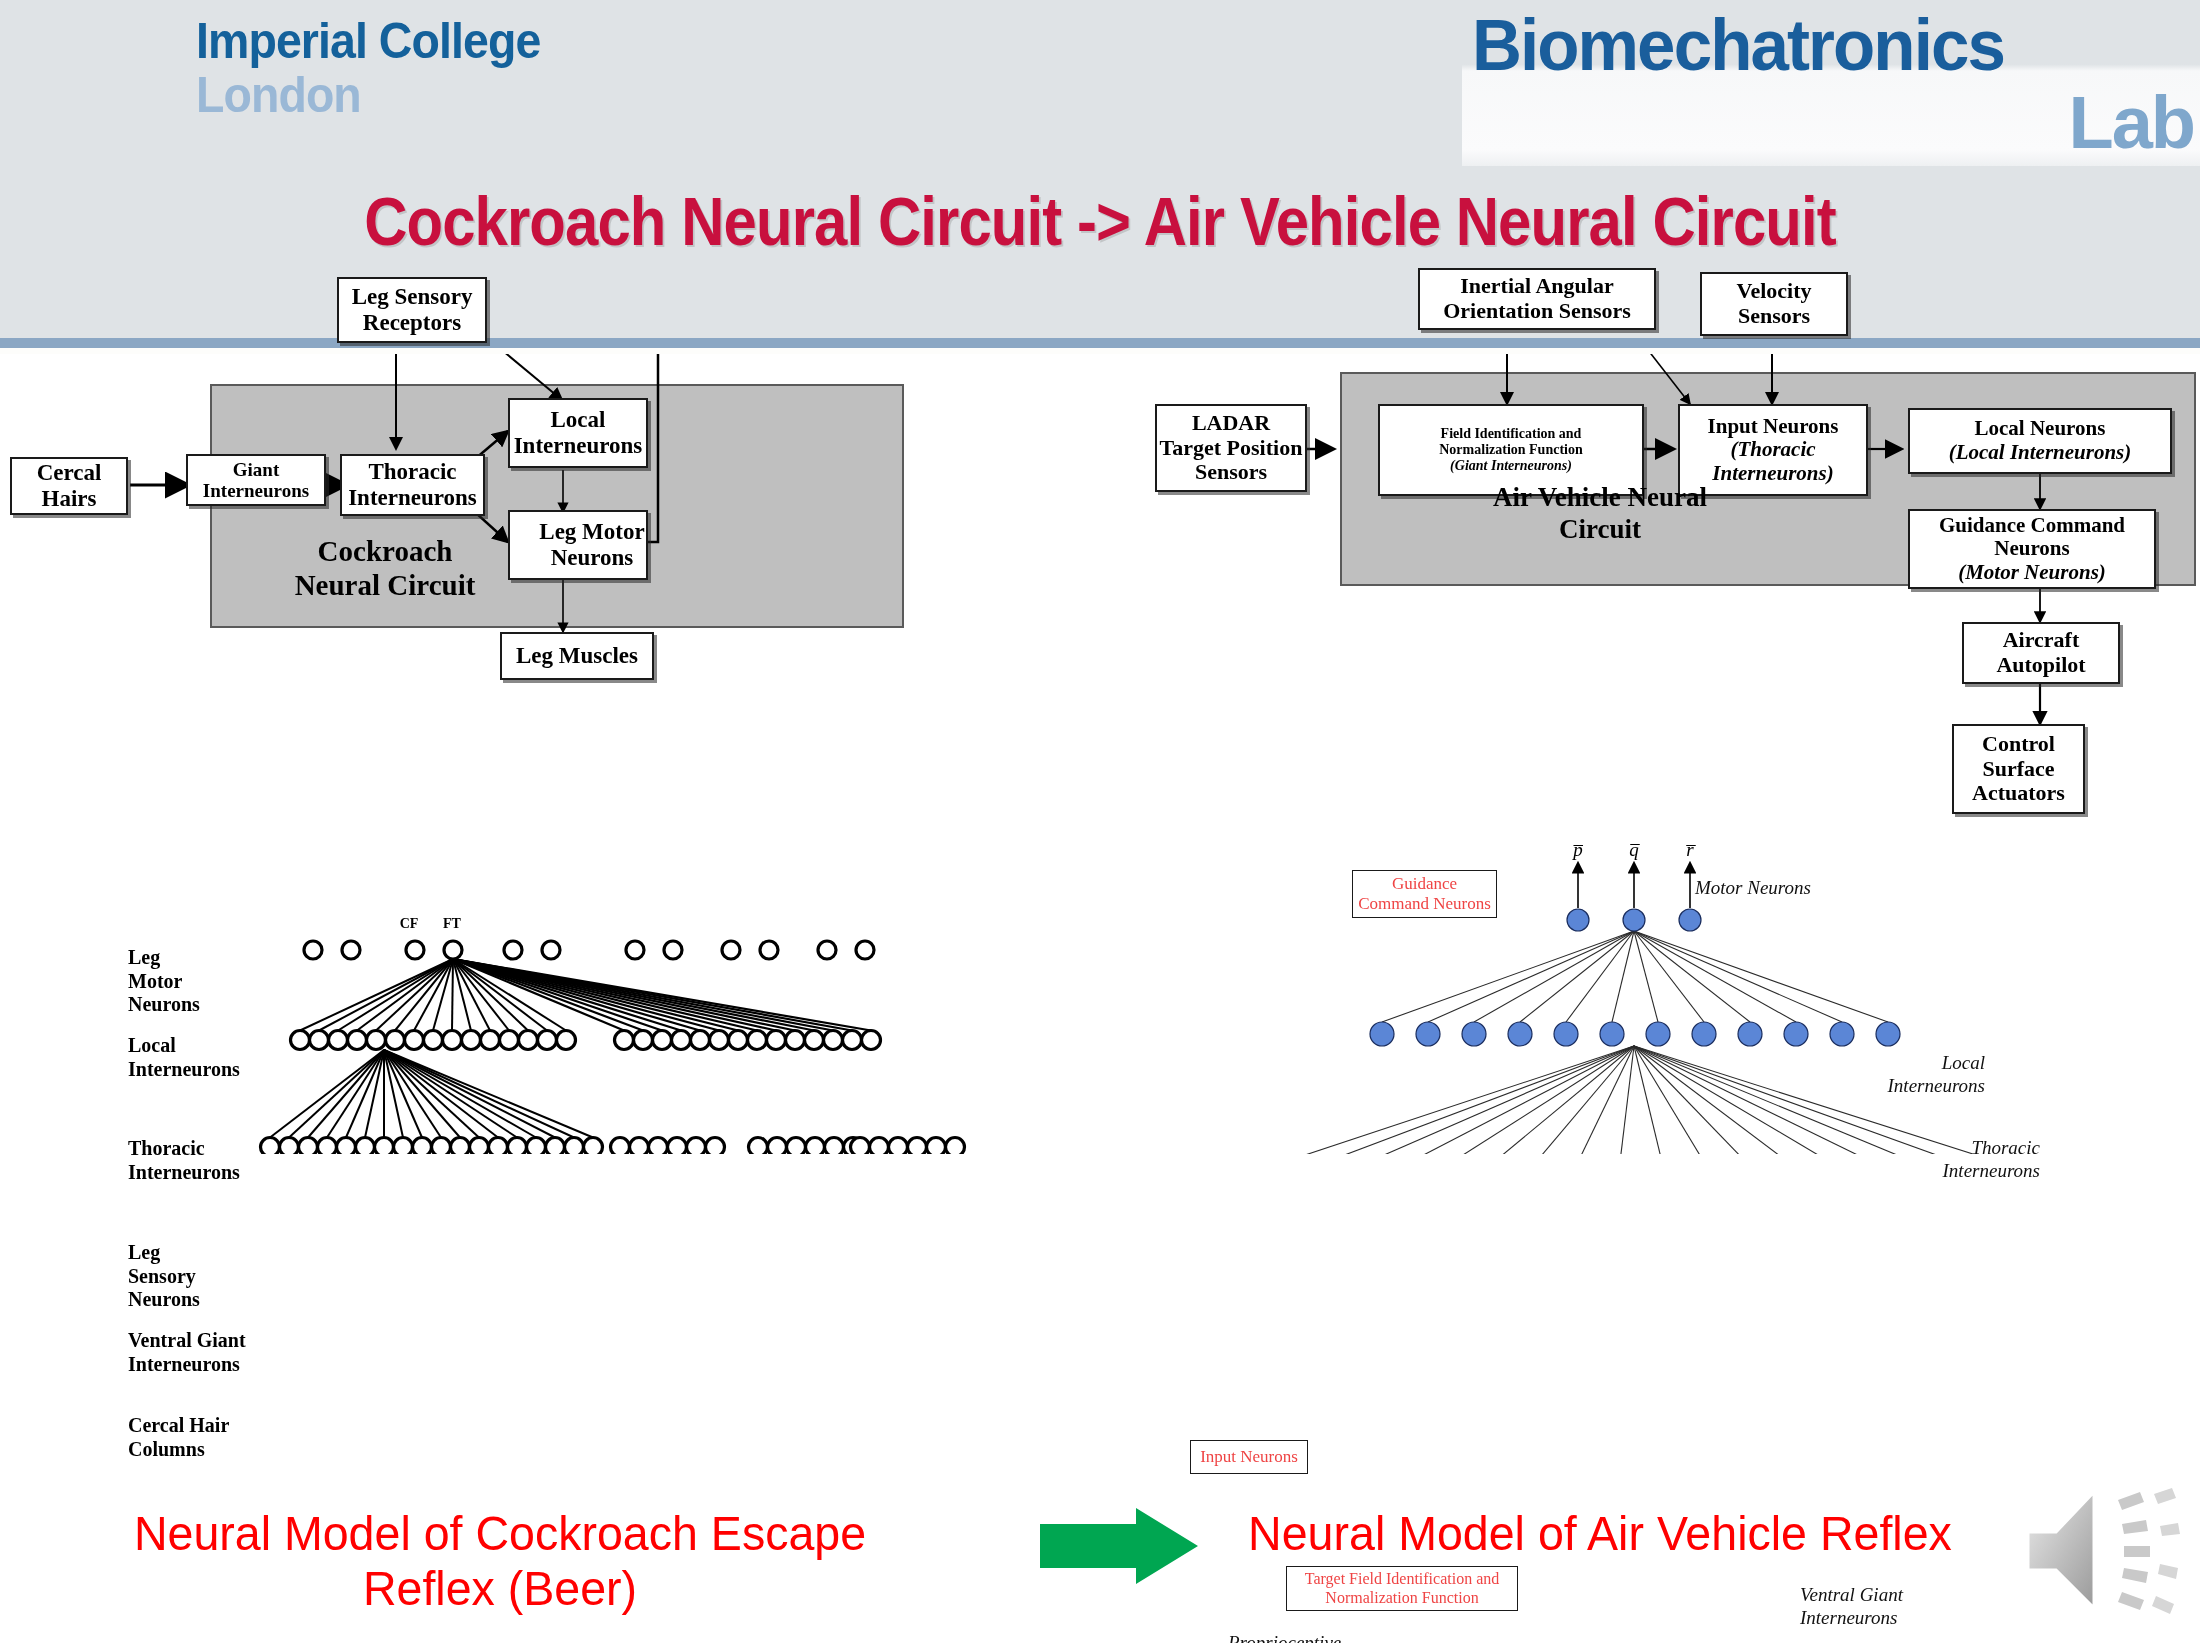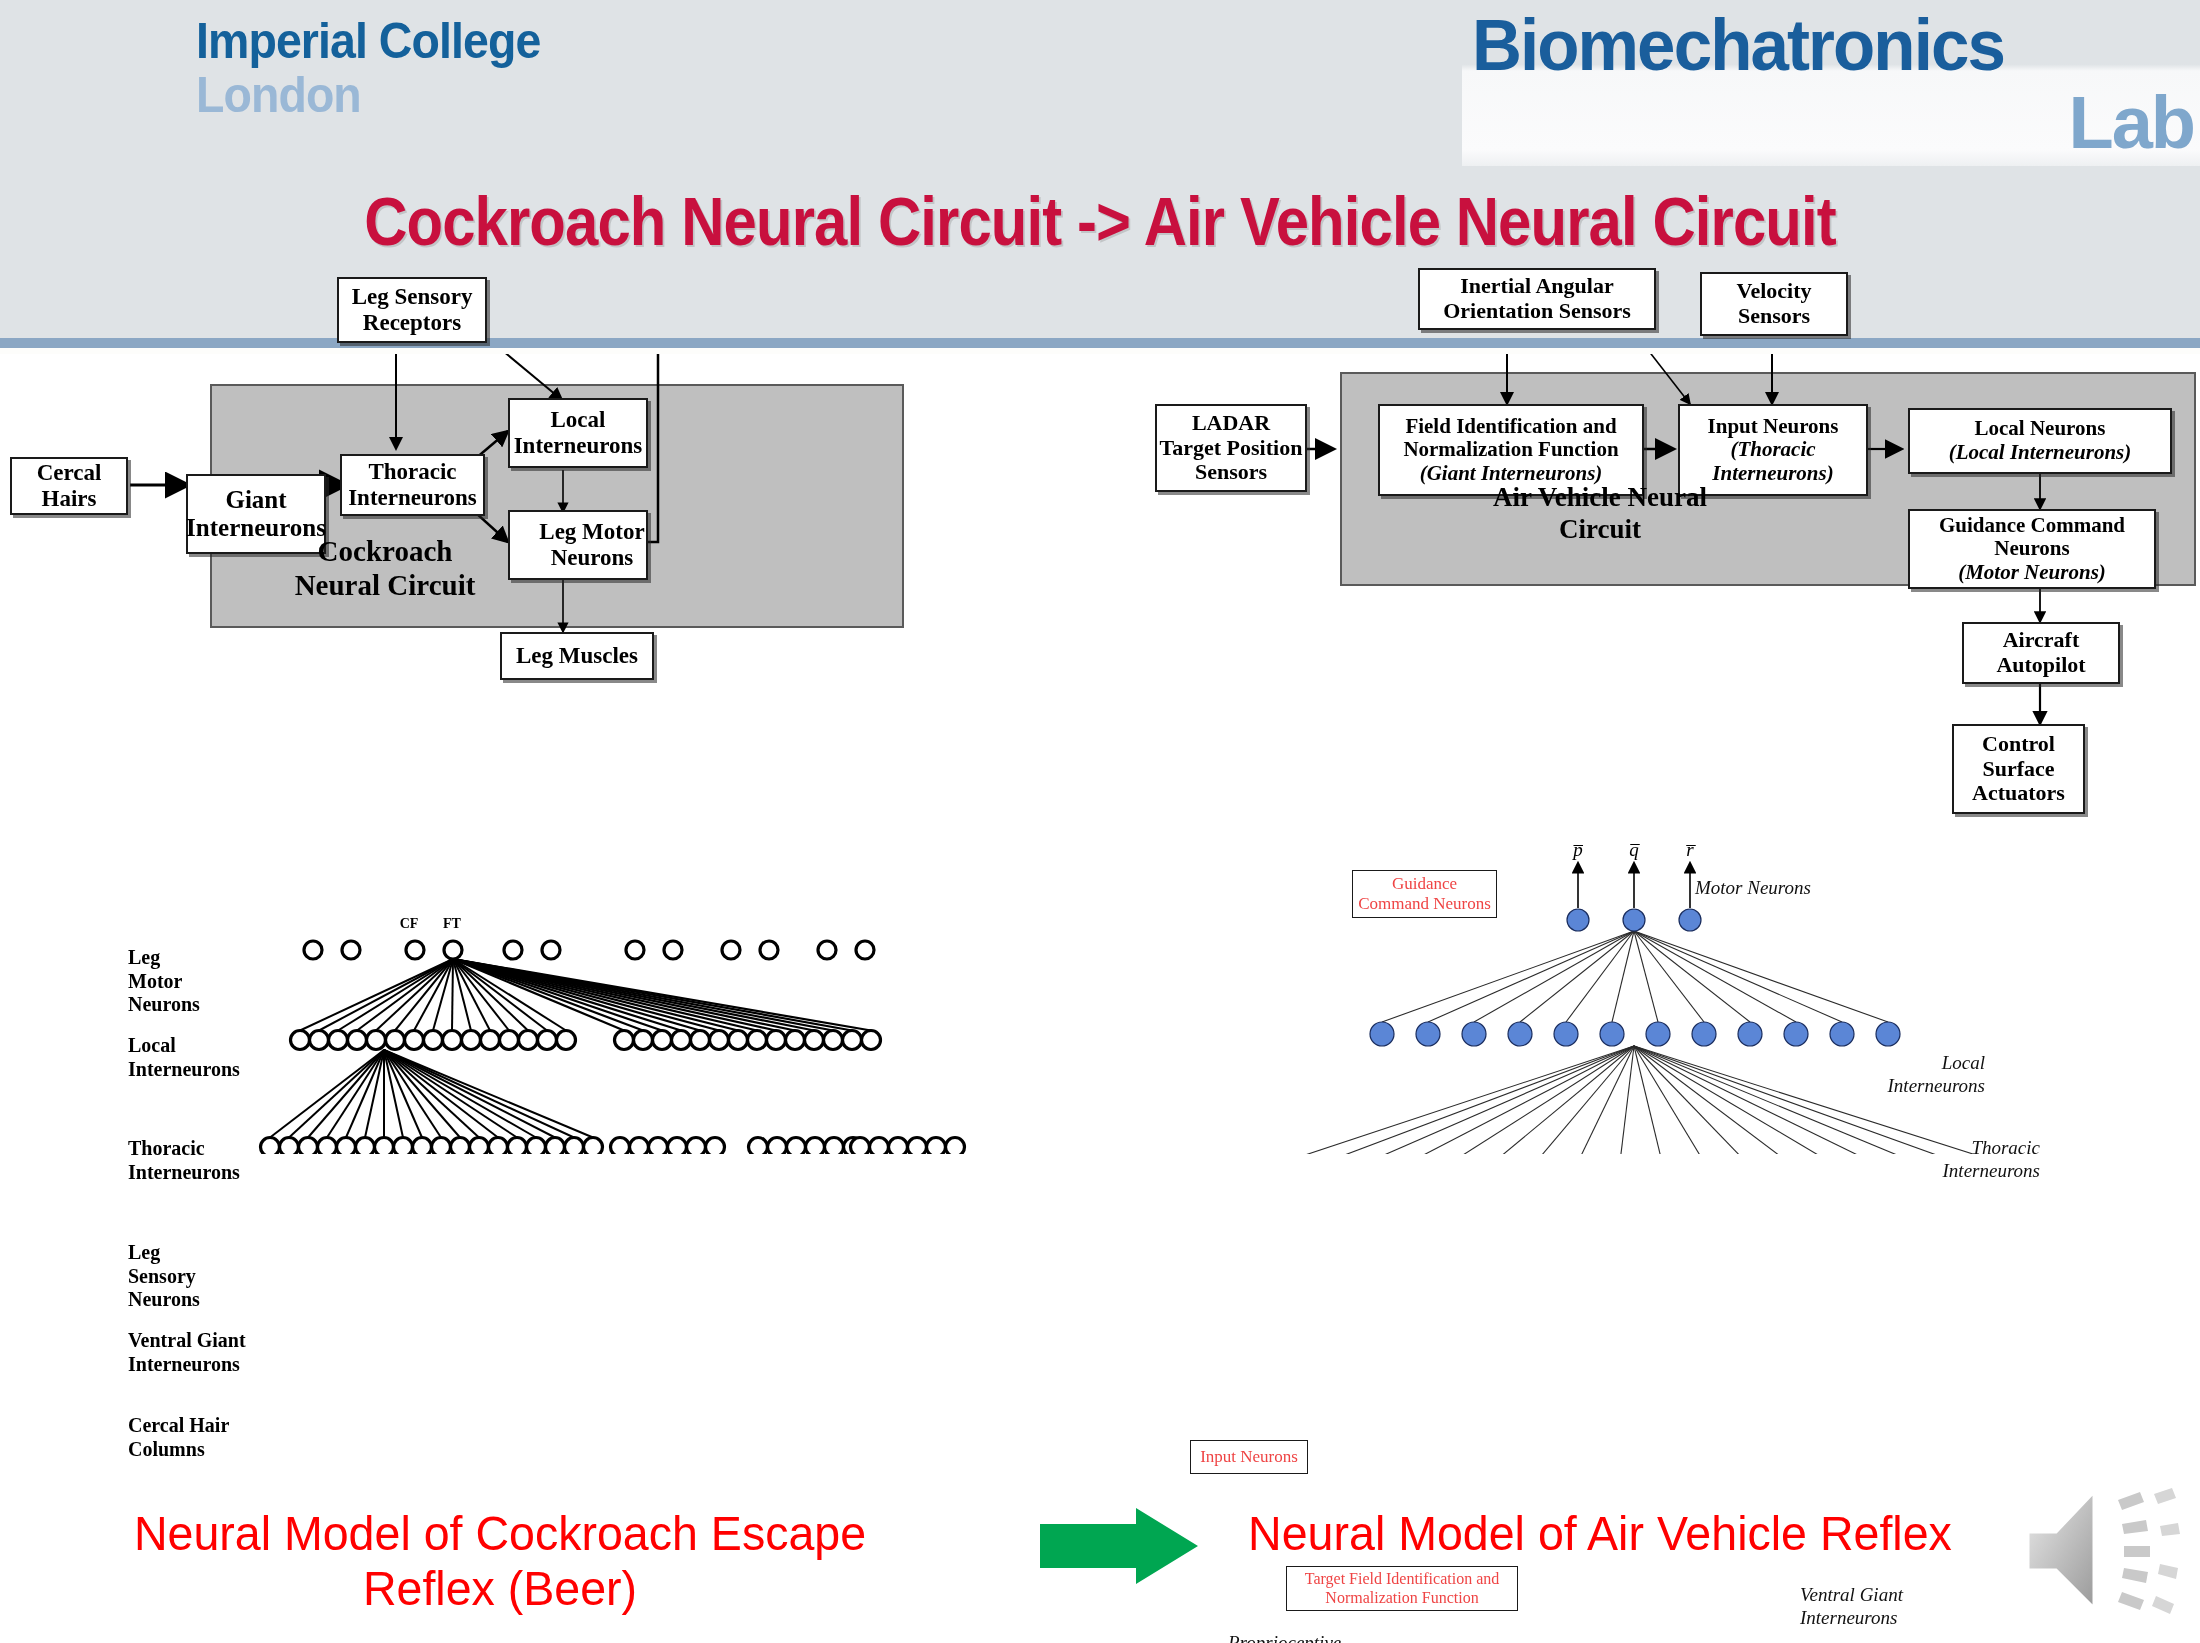--- a/index.html
+++ b/index.html
@@ -162,21 +162,21 @@
   </svg>
 
   <div class="bx" style="left:10px;top:103px;width:118px;height:58px;font-size:23px;">
     <span>Cercal<br>Hairs</span>
   </div>
 
   <div class="bx" style="left:337px;top:-77px;width:150px;height:66px;font-size:23px;">
     <span>Leg Sensory<br>Receptors</span>
   </div>
 
-  <div class="bx" style="left:186px;top:100px;width:140px;height:80px;font-size:25px;margin-top:20px;">
+  <div class="bx" style="left:186px;top:100px;width:140px;height:52px;font-size:19px;">
     <span>Giant<br>Interneurons</span>
   </div>
 
   <div class="bx" style="left:340px;top:100px;width:145px;height:62px;font-size:23px;">
     <span>Thoracic<br>Interneurons</span>
   </div>
 
   <div class="bx" style="left:508px;top:44px;width:140px;height:70px;font-size:23px;">
     <span>Local<br>Interneurons</span>
   </div>
@@ -222,21 +222,21 @@
   </div>
 
   <div class="bx" style="left:1700px;top:-82px;width:148px;height:64px;font-size:22px;">
     <span>Velocity<br>Sensors</span>
   </div>
 
   <div class="bx" style="left:1143px;top:50px;width:152px;height:88px;font-size:22px;margin-left:12px;">
     <span>LADAR<br>Target Position<br>Sensors</span>
   </div>
 
-  <div class="bx" style="left:1378px;top:50px;width:266px;height:92px;font-size:21px;">
+  <div class="bx" style="left:1378px;top:50px;width:266px;height:92px;font-size:14px;">
     <span>Field Identification and<br>Normalization Function<br><i>(Giant Interneurons)</i></span>
   </div>
 
   <div class="bx" style="left:1678px;top:50px;width:190px;height:92px;font-size:21px;">
     <span>Input Neurons<br><i>(Thoracic<br>Interneurons)</i></span>
   </div>
 
   <div class="bx" style="left:1908px;top:54px;width:264px;height:66px;font-size:21px;">
     <span>Local Neurons<br><i>(Local Interneurons)</i></span>
   </div>

